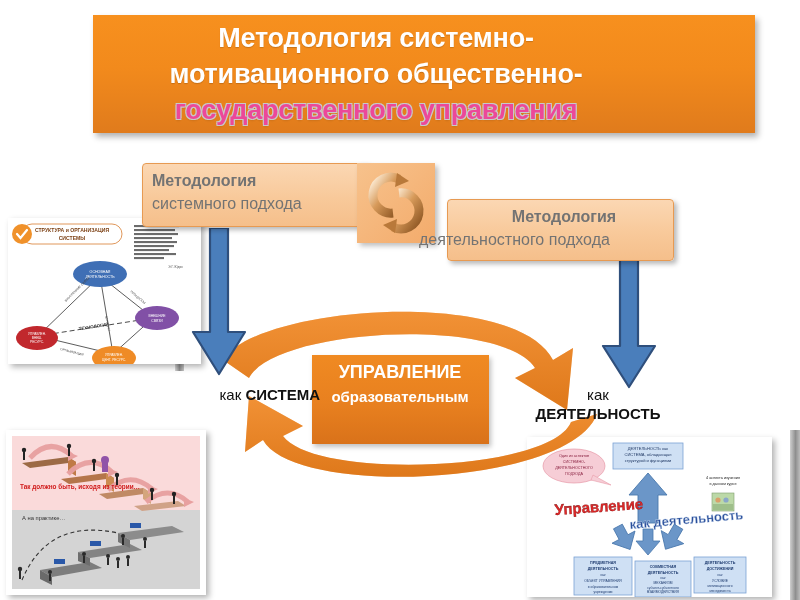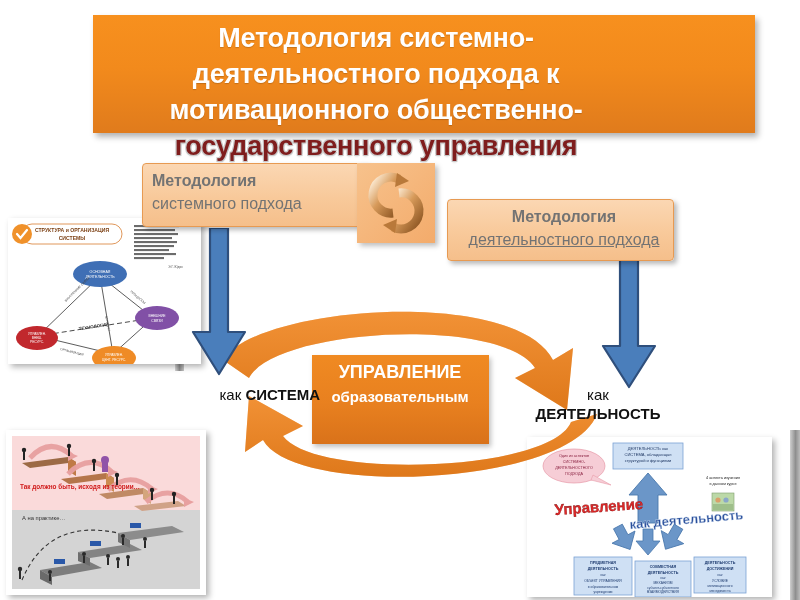--- a/index.html
+++ b/index.html
@@ -34,21 +34,21 @@
     text-align: center;
     color: #ffffff;
     font-weight: bold;
     font-size: 27px;
     line-height: 36px;
     letter-spacing: -0.2px;
     text-shadow: 0 1px 1px rgba(0,0,0,0.18);
     pointer-events: none;
   }
   #title-text .ovf {
-    color: #7f1d1d;
+    color: #ec4899;
     text-shadow:
       -1px -1px 0 #c9c9c9,  1px -1px 0 #c9c9c9,
       -1px  1px 0 #c9c9c9,  1px  1px 0 #c9c9c9,
        0 2px 2px rgba(0,0,0,0.10);
   }
 
   
   .callout {
     position: absolute;
     background: linear-gradient(to bottom, #fbd7b3 0%, #f8c99a 55%, #f5bf8b 100%);
@@ -66,21 +66,21 @@
     line-height: 23px;
     color: #737373;
     white-space: nowrap;
     pointer-events: none;
   }
   #callout-system-text  { left: 152px; top: 169px; text-align: left; }
   #callout-activity-text{ left: 419px; top: 205px; width: 290px; text-align: center; }
   .callout-text .b { font-weight: bold; display: block; }
   .callout-text .n { font-weight: normal; display: block; }
   #callout-activity-text .b { text-align: center; }
-  #callout-activity-text .n { text-align: center; text-decoration: underline; }
+  #callout-activity-text .n { text-align: left; }
 
   
   #ring-icon {
     position: absolute;
     left: 357px; top: 163px;
     width: 78px; height: 80px;
     background: linear-gradient(135deg,#f7c28c 0%, #f3ab6b 100%);
     box-shadow: 3px 3px 5px rgba(0,0,0,0.25);
     z-index: 8;
   }
@@ -400,21 +400,20 @@
   <svg class="blue-arrow" id="arrow-left-down" viewBox="0 0 58 148">
     <polygon points="20,0 38,0 38,104 55,104 29,146 3,104 20,104" fill="#4a7ebb" stroke="#2f4f7c" stroke-width="2.2" stroke-linejoin="round"></polygon>
   </svg>
   <svg class="blue-arrow" id="arrow-right-down" viewBox="0 0 58 135">
     <polygon points="20,0 38,0 38,92 55,92 29,133 3,92 20,92" fill="#4a7ebb" stroke="#2f4f7c" stroke-width="2.2" stroke-linejoin="round"></polygon>
   </svg>
 
   <div id="title-box"></div>
   <div id="title-text">
     <div>Методология системно-</div>
-    <div>деятельностного подхода к</div>
     <div>мотивационного общественно-</div>
     <div class="ovf">государственного управления</div>
   </div>
 
   <div class="callout" id="callout-system"></div>
   <div class="callout-text" id="callout-system-text">
     <span class="b">Методология</span>
     <span class="n">системного подхода</span>
   </div>
 

